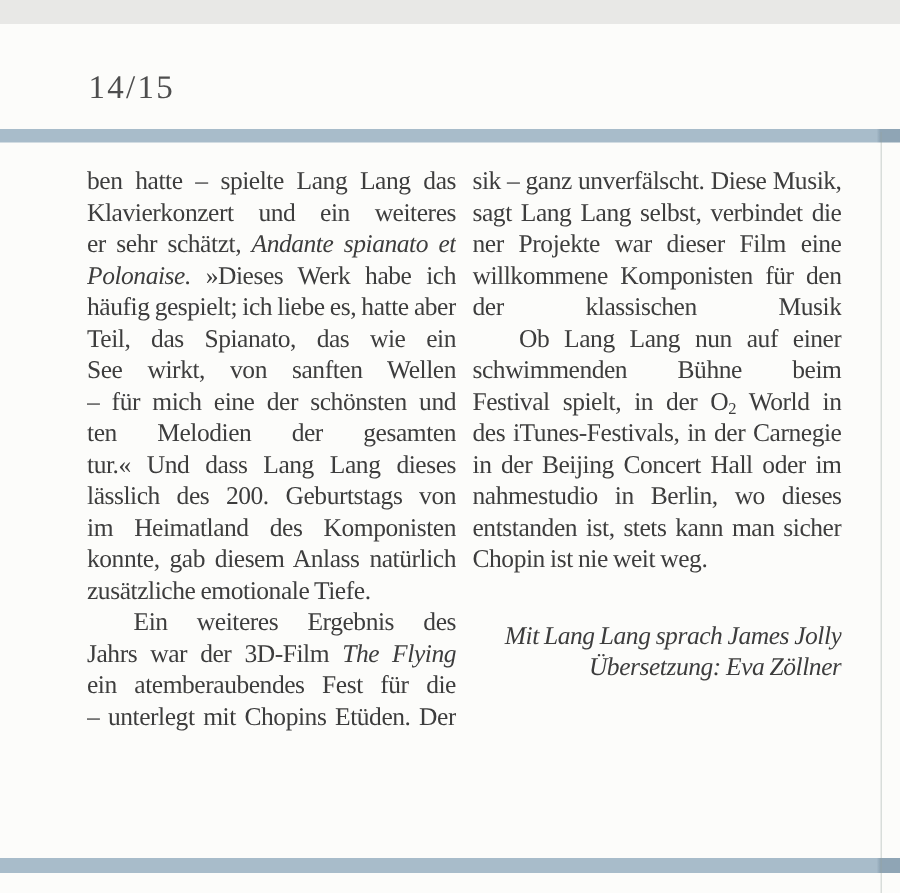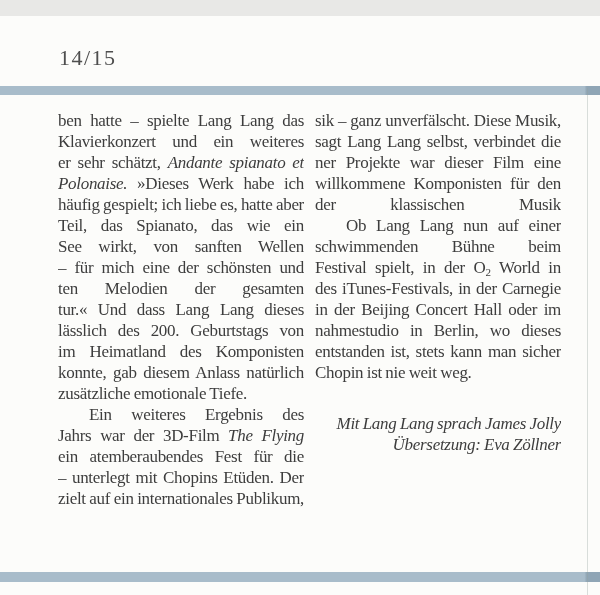--- a/index.html
+++ b/index.html
@@ -58,21 +58,20 @@
       <div class="line j"><span>ten Melodien der gesamten Klavierlitera-</span></div>
       <div class="line j"><span>tur.« Und dass Lang Lang dieses Werk an-</span></div>
       <div class="line j"><span>lässlich des 200. Geburtstags von Chopin</span></div>
       <div class="line j"><span>im Heimatland des Komponisten spielen</span></div>
       <div class="line j"><span>konnte, gab diesem Anlass natürlich noch</span></div>
       <div class="line"><span>zusätzliche emotionale Tiefe.</span></div>
       <div class="line j ind"><span>Ein weiteres Ergebnis des Chopin-</span></div>
       <div class="line j"><span>Jahrs war der 3D-Film </span><em>The Flying Machine</em><span>,</span></div>
       <div class="line j"><span>ein atemberaubendes Fest für die Augen</span></div>
       <div class="line j"><span>– unterlegt mit Chopins Etüden. Der Film</span></div>
-      <div class="line j"><span>zielt auf ein internationales Publikum,</span></div>
     </div>
   <div class="col right" id="right-col">
       <div class="line j"><span>sik – ganz unverfälscht. Diese Musik, so</span></div>
       <div class="line j"><span>sagt Lang Lang selbst, verbindet die reale</span></div>
       <div class="line j"><span>ner Projekte war dieser Film eine weitere</span></div>
       <div class="line j"><span>willkommene Komponisten für den Pianis-</span></div>
       <div class="line"><span>der klassischen Musik nahezubringen.</span></div>
       <div class="line j ind"><span>Ob Lang Lang nun auf einer</span></div>
       <div class="line j"><span>schwimmenden Bühne beim Latitude-</span></div>
       <div class="line j"><span>Festival spielt, in der O</span><sub>2</sub><span> World in Berlin,</span></div>

